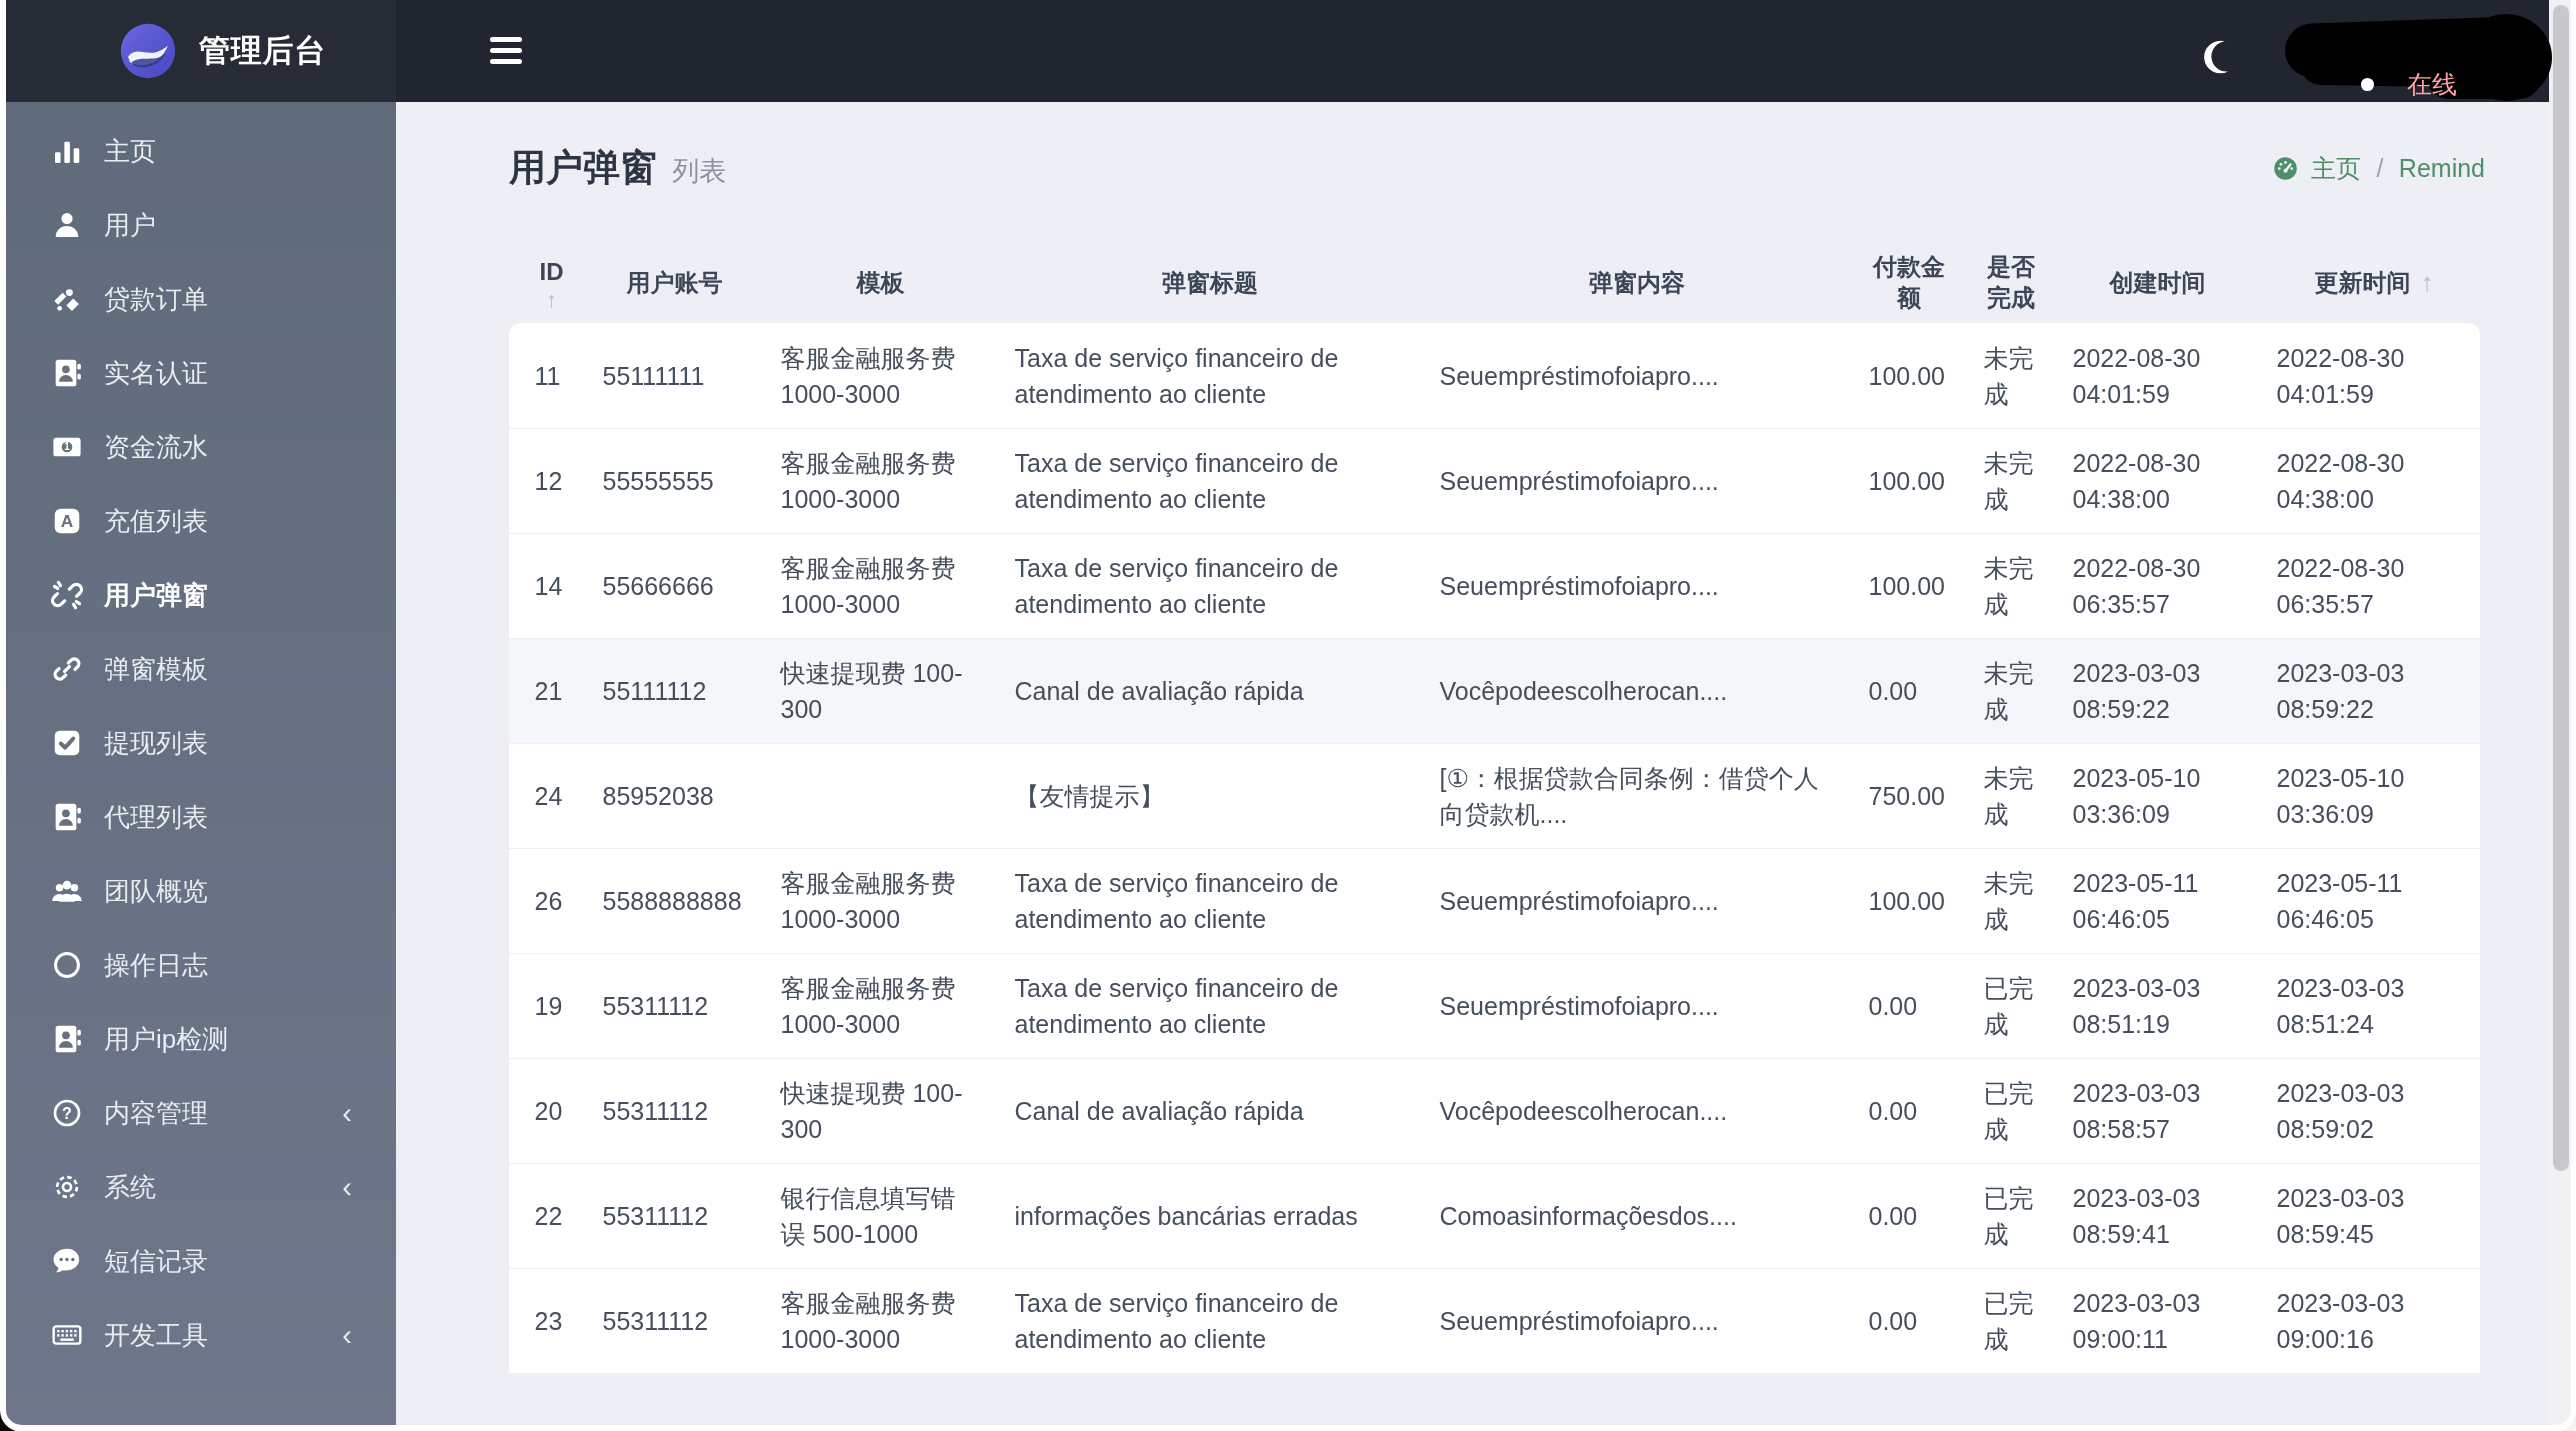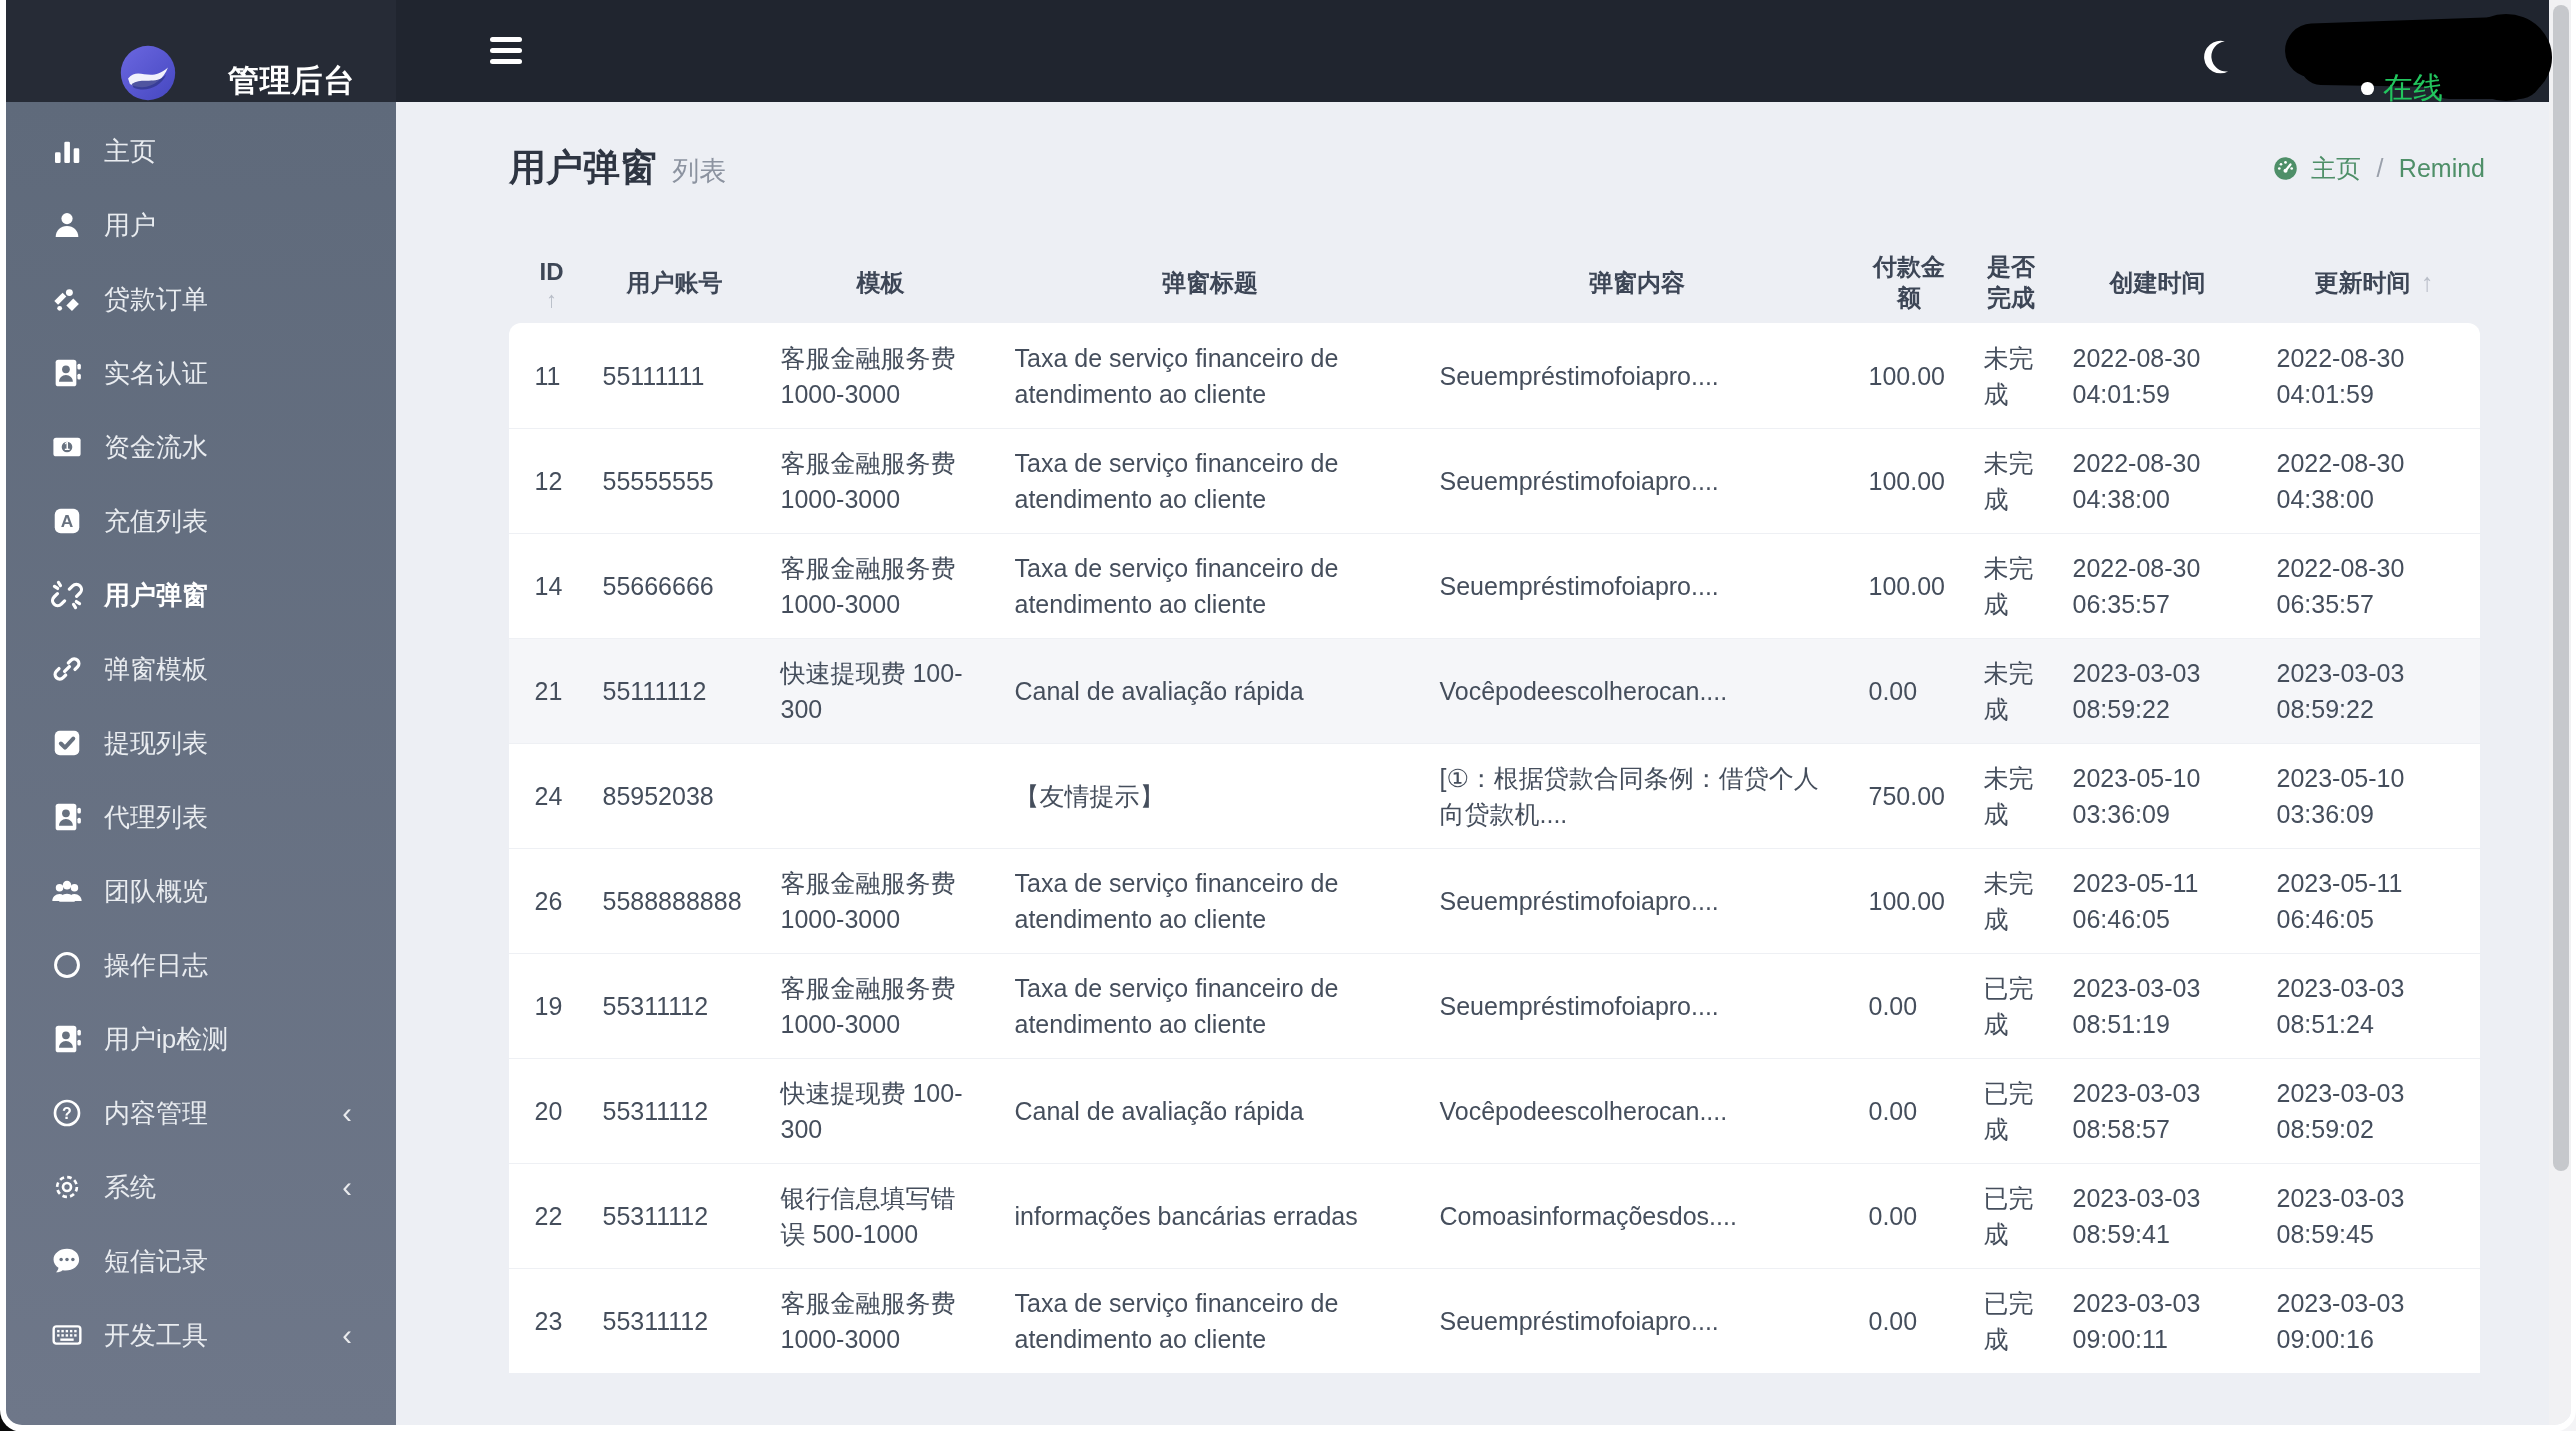--- a/index.html
+++ b/index.html
@@ -12,35 +12,35 @@
   html,body{width:2576px;height:1432px;overflow:hidden;
     font-family:"Liberation Sans","DejaVu Sans",sans-serif;}
   .screen{position:relative;width:2576px;height:1432px;background:#f4f4f6;}
   .corner-black{position:absolute;left:0;bottom:0;width:119px;height:59px;background:#0a0a0a;}
   .window{position:absolute;left:0;top:0;width:2576px;height:1432px;
     border-left:6.8px solid #fff;border-right:5.1px solid #fff;border-bottom:7.6px solid #fff;
     border-radius:0 0 22px 22px;overflow:hidden;background:var(--page-bg);}
   
   .topbar{position:absolute;left:0;top:0;right:22px;height:102px;background:var(--topbar);}
   .brand{position:absolute;left:0;top:0;width:390px;height:102px;background:var(--logo-block);
-    display:flex;align-items:flex-end;padding-left:113px;gap:29px;}
+    display:flex;align-items:center;padding-left:113px;}
   .brand .logo{width:58px;height:58px;flex:0 0 auto;}
   .brand .brand-title{color:#fff;font-size:31px;font-weight:700;margin-left:22px;letter-spacing:0.8px;}
   .hamburger{position:absolute;left:484px;top:32px;width:34px;height:37px;display:flex;
     flex-direction:column;justify-content:center;gap:6.8px;cursor:pointer;}
   .hamburger span{display:block;width:32px;height:4.2px;background:#fff;border-radius:2.5px;}
   .moon{position:absolute;left:2191px;top:36px;width:39px;height:39px;color:#fff;cursor:pointer;}
   .redaction{position:absolute;background:#000;z-index:5;}
   .r1{left:2279px;top:20.4px;width:257px;height:54px;border-radius:36px;transform:rotate(-2deg);}
   .r2{left:2454px;top:13.6px;width:92px;height:87px;border-radius:50%;}
   .r3{left:2294px;top:44px;width:161px;height:42px;border-radius:27px;transform:rotate(1deg);}
   .r4{left:2420px;top:53px;width:116px;height:46px;border-radius:29px;}
   .online{position:absolute;left:2355px;top:68px;z-index:6;display:flex;align-items:center;gap:9.3px;}
   .online .dot{width:12.7px;height:12.7px;border-radius:50%;background:#fff;}
-  .online .online-label{color:#22c55e;font-size:30px;}
+  .online .online-label{color:#fca5a5;font-size:25px;margin-left:24px;}
   
   .sidebar{position:absolute;left:0;top:102px;width:390px;bottom:0;
     background:linear-gradient(180deg,var(--side-top),var(--side-bottom));
     padding-top:12px;overflow:hidden;}
   .side-item{height:74px;display:flex;align-items:center;position:relative;cursor:pointer;
     color:#e9ecf0;font-size:26px;}
   .side-item .icon{position:absolute;left:42px;width:37px;height:37px;display:flex;
     align-items:center;justify-content:center;}
   .side-item .icon svg{width:32px;height:32px;}
   .side-item .label{margin-left:98px;}

